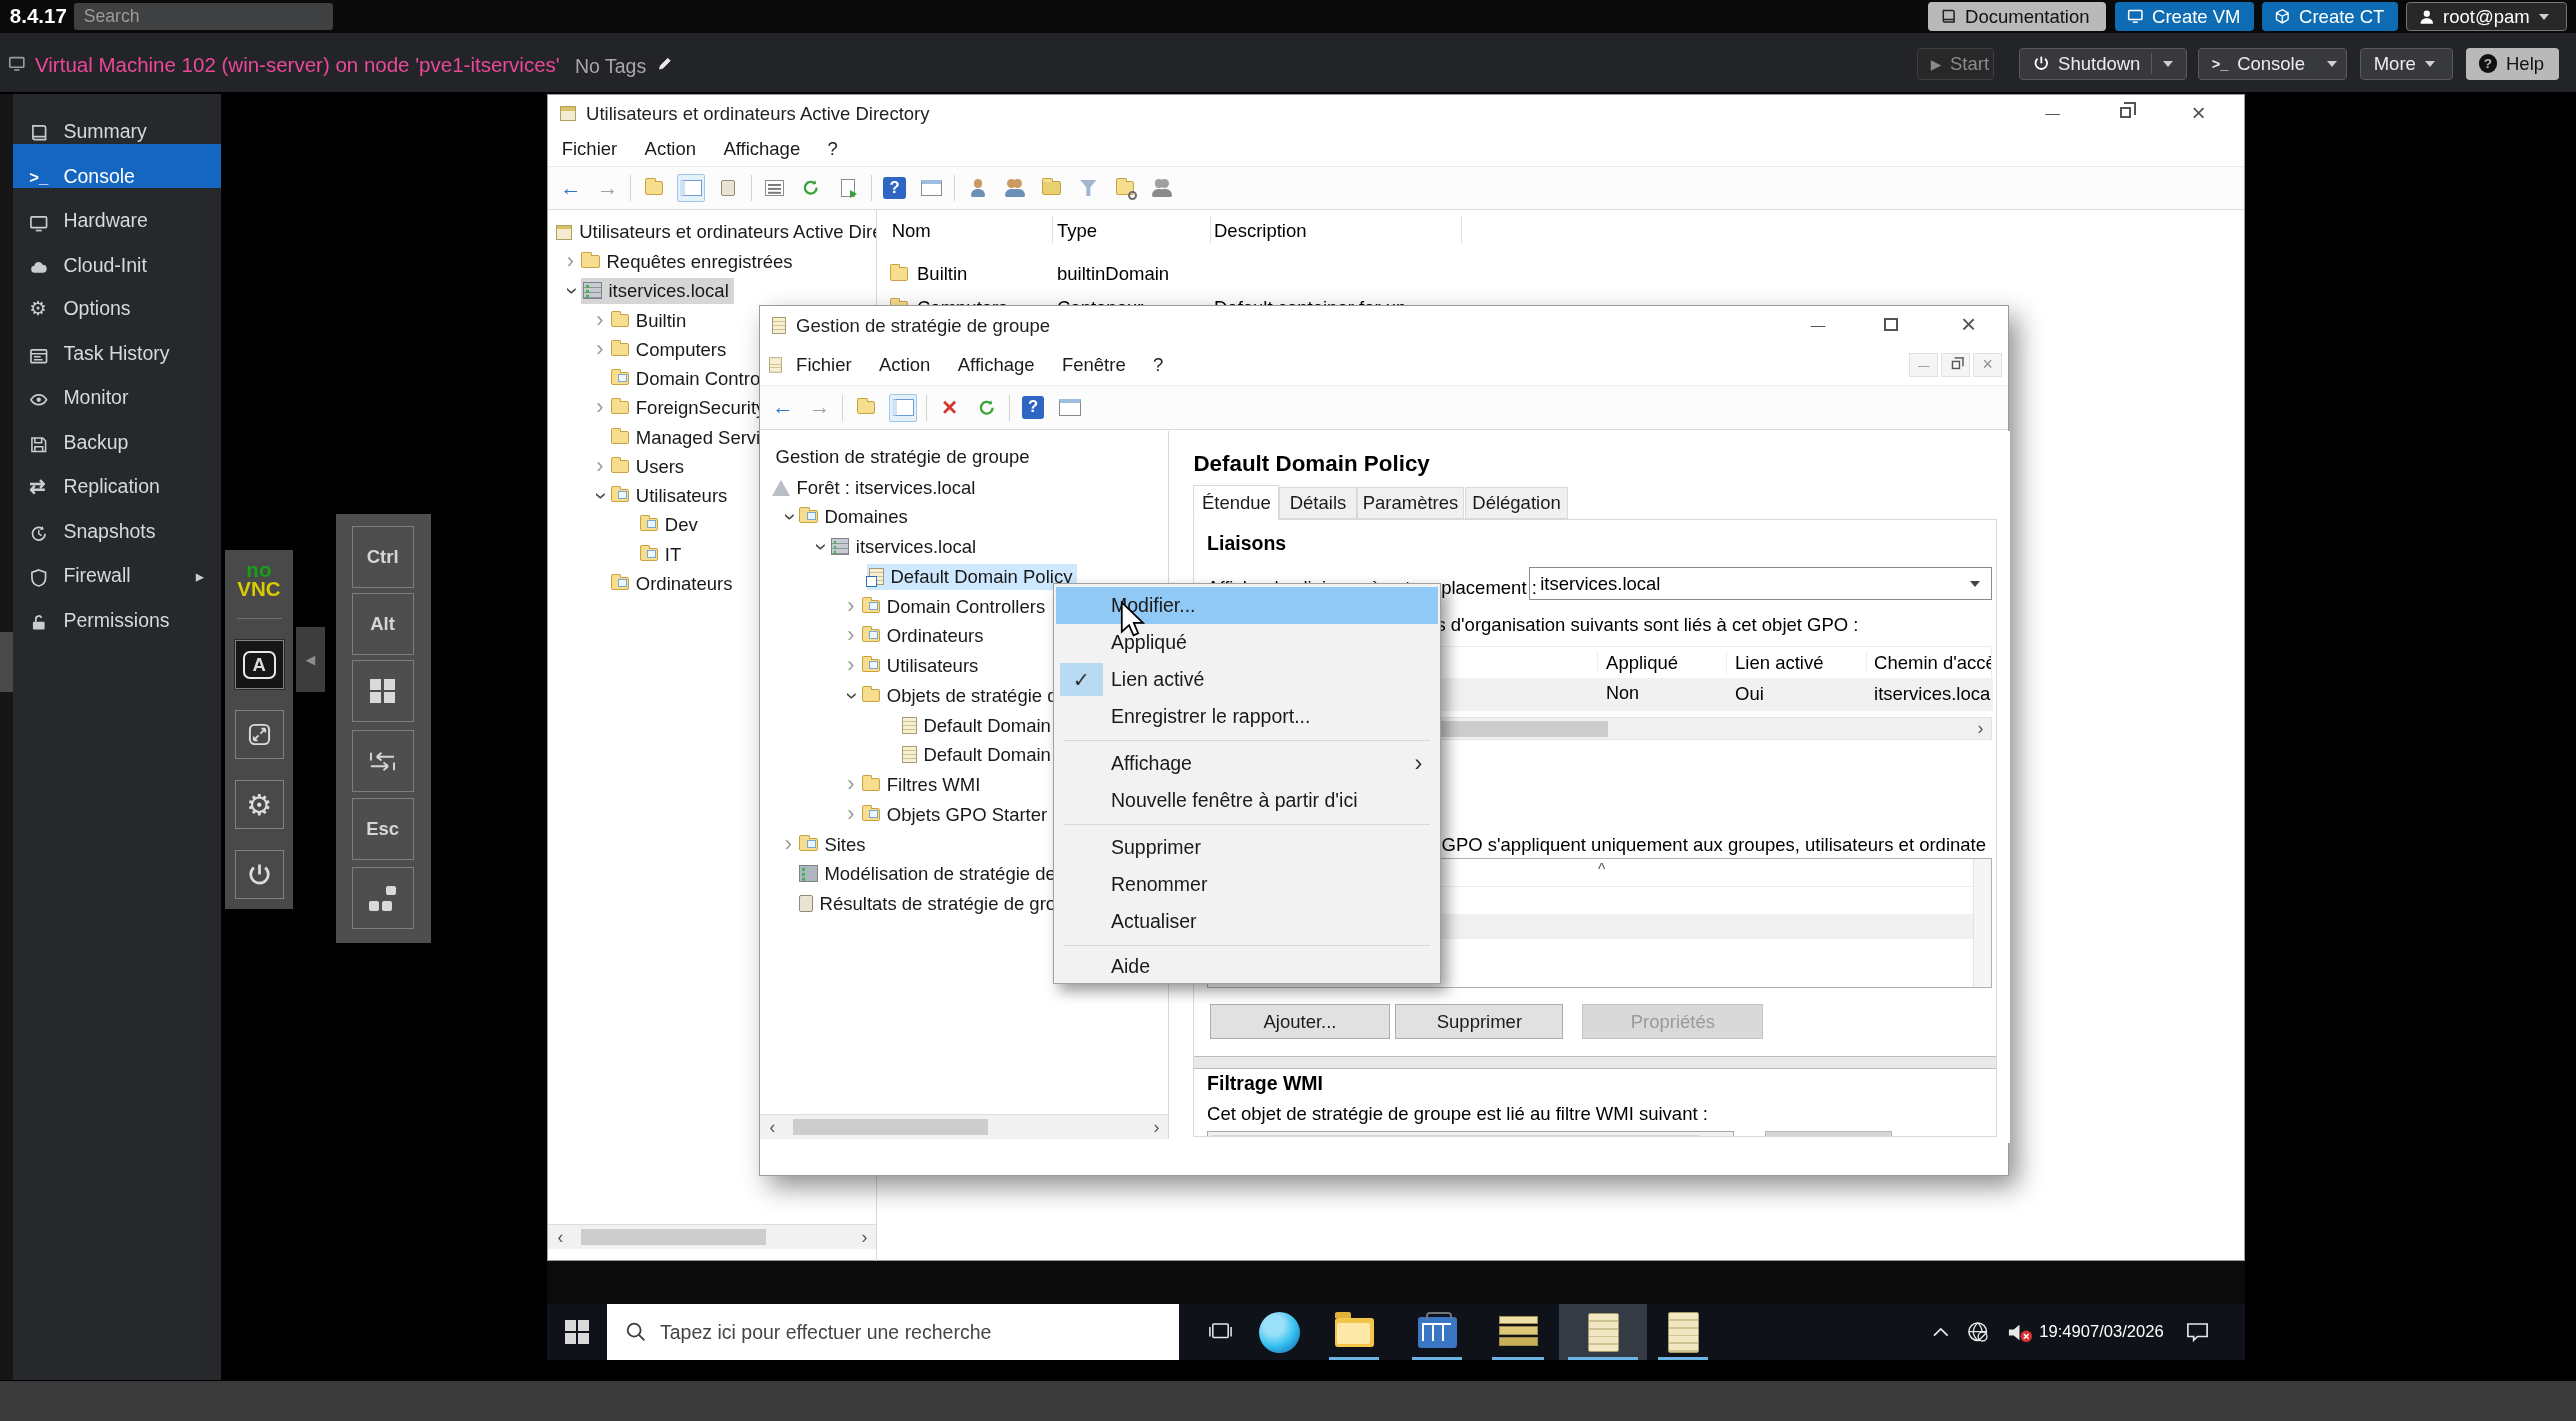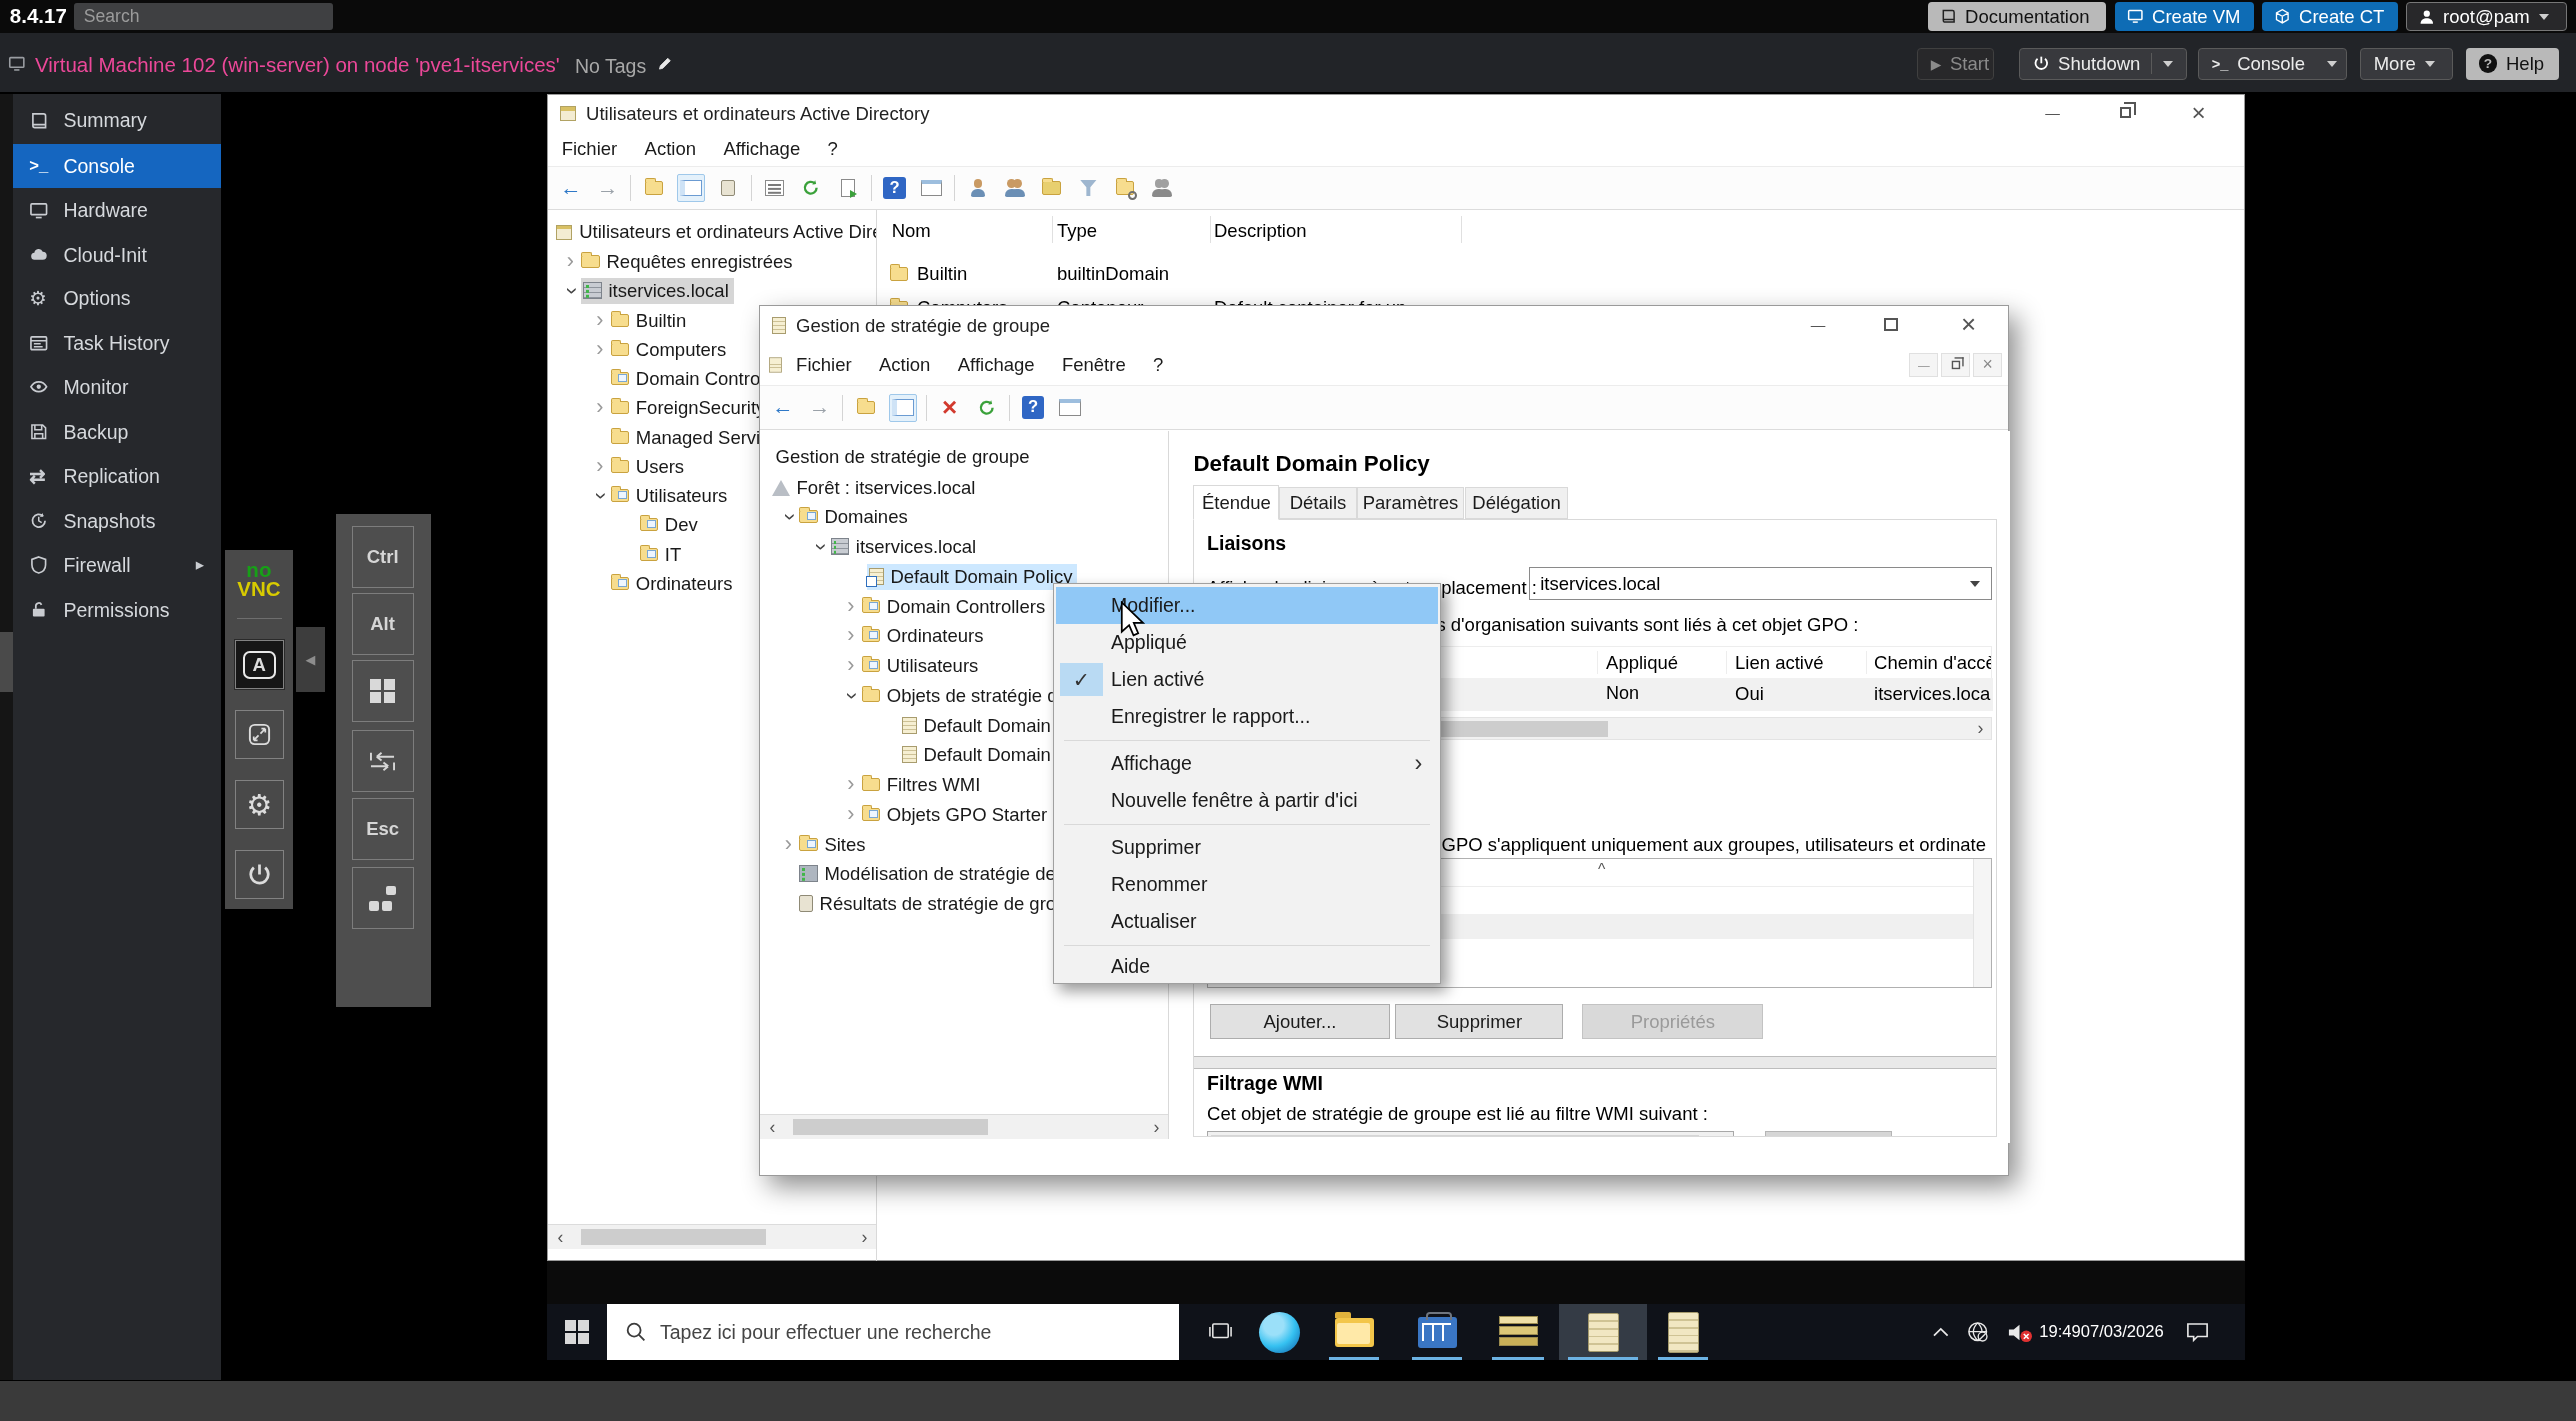--- a/index.html
+++ b/index.html
@@ -10,30 +10,30 @@
 #topbar{left:0;top:0;width:2576px;height:33px;background:#0a0a0a;color:#fff}
 #vmbar{left:0;top:33px;width:2576px;height:60px;background:#222428;border-bottom:1px solid #000}
 #pve-search{left:74px;top:2.9px;width:259px;height:27px;background:#3f4042;border:none;border-radius:2.9px;color:#ddd;padding:0 9.8px;font-size:17.6px;font-family:"Liberation Sans",sans-serif}
 input::placeholder{color:#9b9b9b}
 .hbtn{height:29px;top:2px;border-radius:3.9px;font-size:18.5px;display:flex;align-items:center;gap:8.8px;padding:0 11.7px;border:none;cursor:pointer;font-family:"Liberation Sans",sans-serif}
 .vbtn{height:32px;top:14.6px;border-radius:3.9px;font-size:18.5px;display:flex;align-items:center;gap:8.8px;padding:0 12.7px;border:1px solid #5a5a5a;background:#38393d;color:#ececec;cursor:pointer;font-family:"Liberation Sans",sans-serif}
 .vbtn .split{width:1px;height:21.5px;background:#5a5a5a;margin:0 2px}
 .carat{width:0;height:0;border-left:5.9px solid transparent;border-right:5.9px solid transparent;border-top:6.8px solid #cfcfcf}
 #strip{left:0;top:94px;width:12.7px;height:1287px;background:#151515}
 #sidebar{left:12.7px;top:94px;width:209px;height:1287px;background:#26282c}
-.snav{position:absolute;left:0;width:209px;height:44px;display:flex;align-items:center;gap:14.6px;padding-left:16.6px;color:#d6d9dd;font-size:19.5px;cursor:pointer}
+.snav{position:absolute;left:0;width:209px;height:44px;display:flex;align-items:flex-end;gap:14.6px;padding-left:16.6px;color:#d6d9dd;font-size:19.5px;cursor:pointer}
 .snav.on{background:#1566c0;color:#fff}
 .snav svg{flex:0 0 auto}
 #bottombar{left:0;top:1380px;width:2576px;height:41px;background:#3a3a3a;border-top:1px solid #000}
 #vnc{left:221px;top:94px;width:2355px;height:1287px;background:#000}
 #screen{left:326px;top:0;width:1698px;height:1266px;background:#0b0b0b}
 
 #nvleft{left:3.9px;top:456px;width:68px;height:359px;background:#494949}
 #nvhandle{left:75px;top:533px;width:29px;height:65px;background:#3d3d3d;display:flex;align-items:center;justify-content:center;color:#8d8d8d;font-size:12.7px}
-#nvright{left:115px;top:420px;width:95px;height:493px;background:#4e4e4e}
+#nvright{left:115px;top:420px;width:95px;height:429px;background:#4e4e4e}
 .nvbtn{position:absolute;left:9.8px;width:49px;height:49px;border:1px solid #828282;display:flex;align-items:center;justify-content:center;color:#dcdcdc;cursor:pointer}
 .nvkey{position:absolute;left:15.6px;width:62px;height:62px;border:1px solid #7d7d7d;color:#d6d6d6;font-size:18.5px;font-weight:bold;display:flex;align-items:center;justify-content:center;cursor:pointer}
 .winlogo{display:grid;grid-template-columns:10.7px 10.7px;grid-template-rows:10.7px 10.7px;gap:2.9px}
 .winlogo i{background:#d9d9d9}
 
 .win{position:absolute;background:#fff;border:1px solid #9a9a9a}
 .wtitle{height:37px;display:flex;align-items:center;padding-left:11.7px;gap:9.8px;font-size:18.5px;color:#222;background:#fff}
 .wc{position:absolute;display:flex;align-items:center;justify-content:center;color:#555;cursor:pointer}
 .menubar{display:flex;align-items:center;font-size:18.5px;color:#1b1b1b;background:#fff;border-bottom:1px solid #ececec}
 .menubar .mi2{padding:0 13.7px;cursor:pointer}

